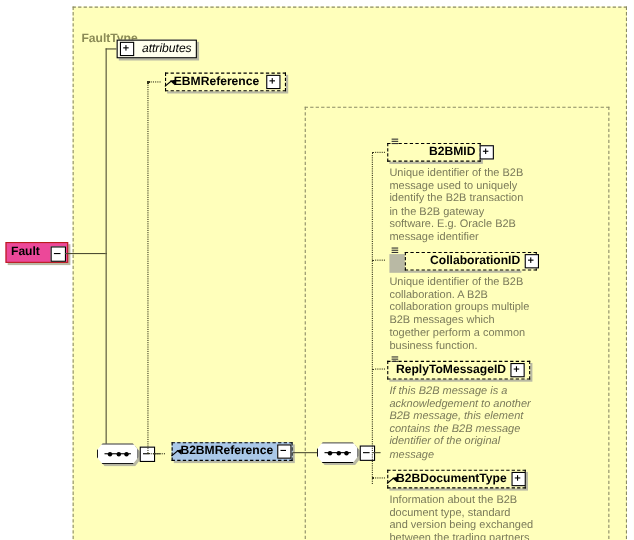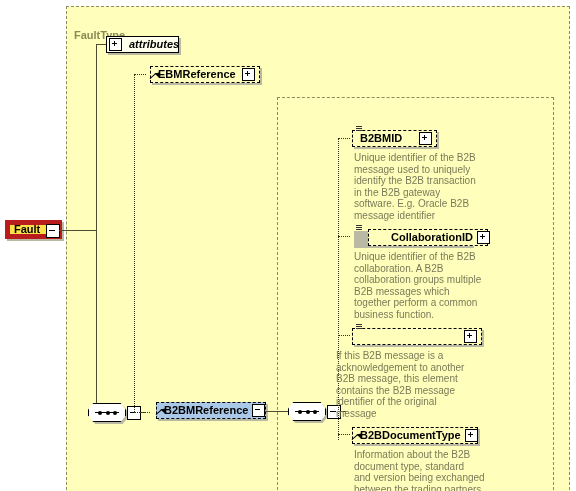--- a/index.html
+++ b/index.html
@@ -63,33 +63,33 @@
   }
   .el-dashed {
     border: 1px dashed #000000;
     background: #ffffbb;
   }
   .el-selected {
     border: 1px dashed #000000;
     background: #aac8e8;
   }
   .el-white {
-    border: 5px solid #b91c1c;
-    background: #fde047;
+    border: 1px solid #b91c1c;
+    background: #ec4899;
   }
   .el-name {
     font-family: "Liberation Sans", sans-serif;
     font-size: 11px;
     font-weight: bold;
     color: #000000;
     padding: 0 4px;
     line-height: 15px;
   }
   .el-name.italic {
-    font-weight: bold;
+    font-weight: normal;
     font-style: italic;
   }
 
   
   .expander {
     width: 11px;
     height: 11px;
     border: 1px solid #000000;
     background: #ffffff;
     position: relative;
@@ -317,21 +317,21 @@
   <div class="line-h" style="left:339px; top:411px; width:7px;"></div>
 
   <div class="dot-v" style="left:338px; top:138px; height:302px;"></div>
   <div class="dot-h" style="left:338px; top:138px; width:12px;"></div>
   <div class="dot-h" style="left:338px; top:236px; width:12px;"></div>
   <div class="dot-h" style="left:338px; top:335px; width:12px;"></div>
   <div class="dot-h" style="left:338px; top:434px; width:12px;"></div>
 
   <div class="el-shadow" style="left:354px; top:132px; width:85px; height:17px;"></div>
   <div class="el el-dashed" style="left:352px; top:130px; width:85px; height:17px;">
-    <span class="el-name" style="padding-left:7px;">B2BMID</span>
+    <span class="el-name" style="padding-left:7px;margin-left:30px;">B2BMID</span>
     <div class="expander plus" style="margin-left:auto; margin-right:4px;"></div>
   </div>
   <div class="repeat-mark" style="left:356px; top:126px;">
       <i></i>
       <i></i>
       <i></i>
     </div>
   <div class="doc" style="left:354px; top:152px; width:132px;">Unique identifier of the B2B
 message used to uniquely
 identify the B2B transaction
@@ -351,28 +351,29 @@
     </div>
   <div class="doc" style="left:354px; top:251px; width:132px;">Unique identifier of the B2B
 collaboration. A B2B
 collaboration groups multiple
 B2B messages which
 together perform a common
 business function.</div>
 
   <div class="el-shadow" style="left:354px; top:330px; width:130px; height:17px;"></div>
   <div class="el el-dashed" style="left:352px; top:328px; width:130px; height:17px;">
+    <span class="el-name" style="padding-left:7px;">ReplyToMessageID</span>
     <div class="expander plus" style="margin-left:auto; margin-right:4px;"></div>
   </div>
   <div class="repeat-mark" style="left:356px; top:324px;">
       <i></i>
       <i></i>
       <i></i>
     </div>
-  <div class="doc" style="left:336px; top:350px; width:132px;">If this B2B message is a
+  <div class="doc" style="left:354px; top:350px; width:132px;font-style:italic;">If this B2B message is a
 acknowledgement to another
 B2B message, this element
 contains the B2B message
 identifier of the original
 message</div>
 
   <div class="el-shadow" style="left:354px; top:429px; width:126px; height:17px;"></div>
   <div class="el el-dashed" style="left:352px; top:427px; width:126px; height:17px;">
     <span class="el-name" style="padding-left:7px;">B2BDocumentType</span>
     <div class="expander plus" style="margin-left:auto; margin-right:4px;"></div>

